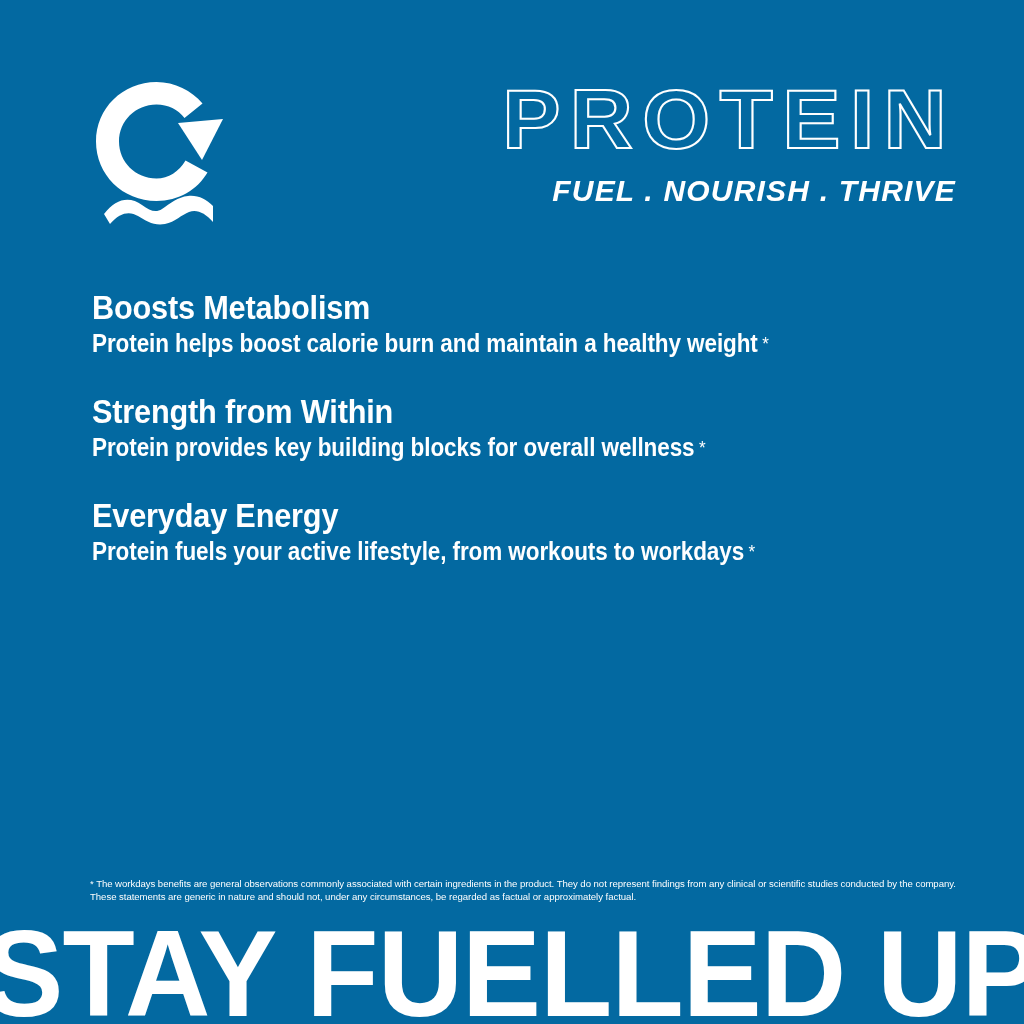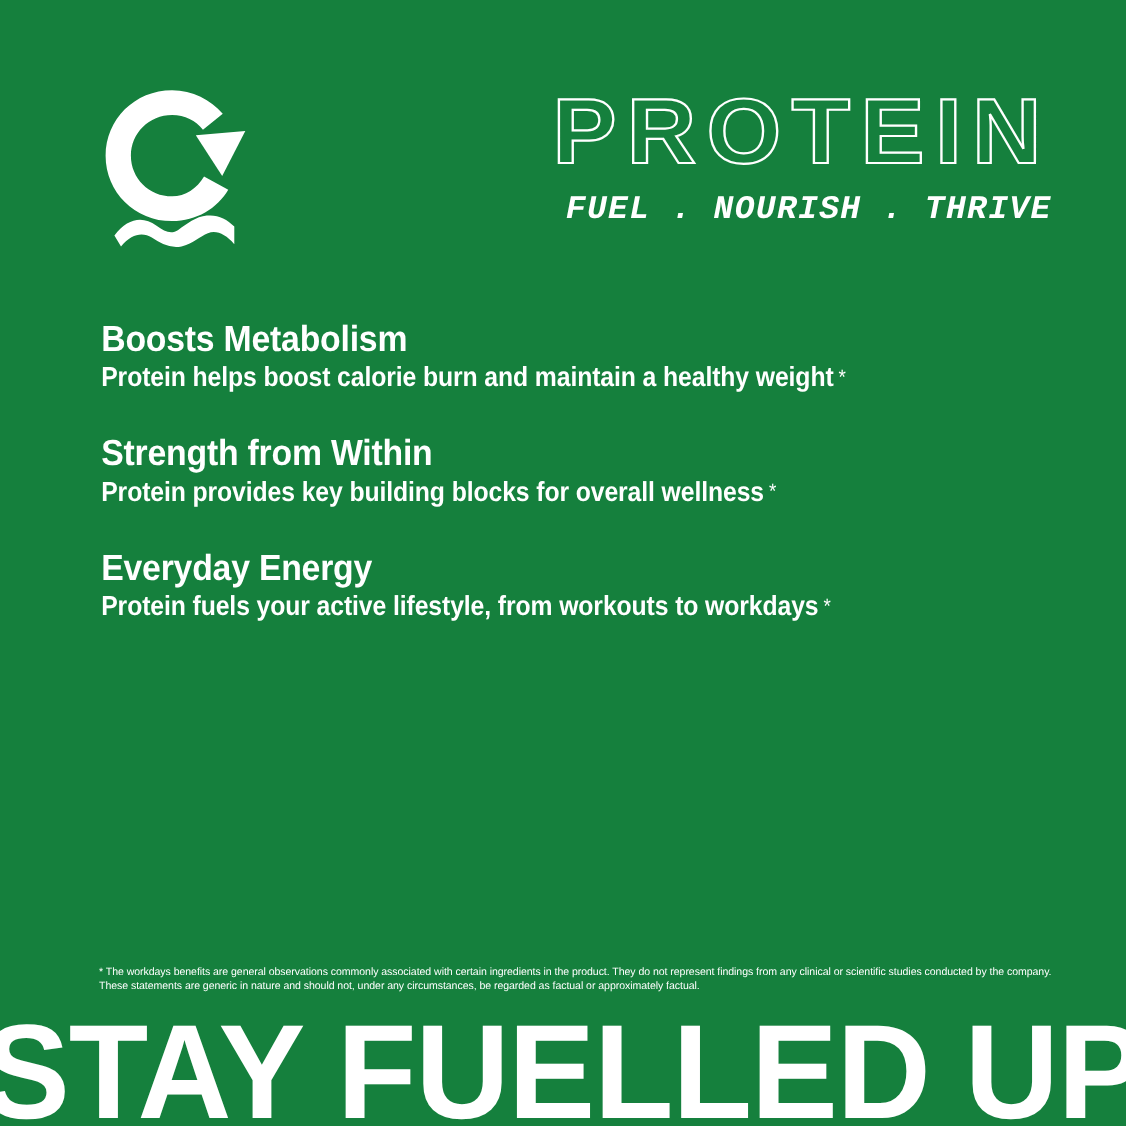--- a/index.html
+++ b/index.html
@@ -12,21 +12,21 @@
     overflow: hidden;
     background: #ed1681;
     font-family: "Liberation Sans", sans-serif;
     -webkit-font-smoothing: antialiased;
   }
 
   #poster {
     position: relative;
     width: 1024px;
     height: 1024px;
-    background: #15803d;
+    background: #0369a1;
     overflow: hidden;
   }
 
   
   #header {
     position: absolute;
     left: 0;
     top: 0;
     width: 1024px;
     height: 250px;
@@ -65,21 +65,21 @@
     margin: 0;
     padding: 0;
     white-space: nowrap;
     text-align: right;
     transform: scaleX(1.04);
     transform-origin: right center;
   }
 
   #product-tagline {
     margin: 14px 0 0 0;
-    font-family: Liberation Mono, monospace;
+    font-family: Liberation Sans, sans-serif;
     font-size: 30px;
     font-weight: bold;
     font-style: italic;
     color: #ffffff;
     letter-spacing: 1.2px;
     white-space: nowrap;
     text-align: right;
   }
 
   

